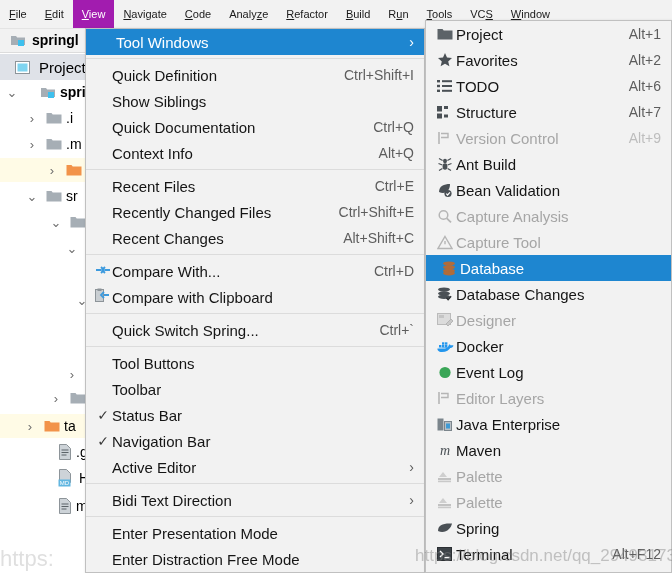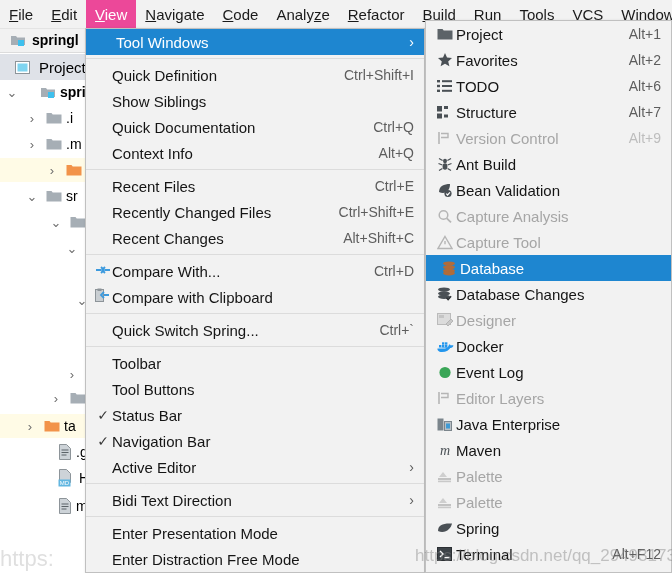--- a/index.html
+++ b/index.html
@@ -88,27 +88,27 @@
     background: #f2f2f2;
     display: flex;
     align-items: stretch;
     border-bottom: 1px solid #e4e4e4;
     z-index: 50;
   }
   .menubar-item {
     display: flex;
     align-items: center;
     padding: 0 9px;
-    font-size: 15px;
+    font-size: 11px;
     color: #1a1a1a;
     cursor: default;
     white-space: nowrap;
   }
   .menubar-item.active {
-    background: #ec4899;
+    background: #a21caf;
     color: #ffffff;
     justify-content: flex-end;
   }
   .mn { text-decoration: none; }
   .mn u { text-decoration: underline; }
 
   
   .popup {
     position: absolute;
     background: #f2f2f2;
@@ -480,25 +480,25 @@
   <div class="menu-row">
     <span class="check"></span>
     <span class="label">Quick Switch Spring...</span>
     <span class="shortcut">Ctrl+`</span>
   </div>
 
   <div class="separator"></div>
 
   <div class="menu-row">
     <span class="check"></span>
+    <span class="label">Tool Buttons</span>
+  </div>
+  <div class="menu-row">
+    <span class="check"></span>
     <span class="label">Toolbar</span>
-  </div>
-  <div class="menu-row">
-    <span class="check"></span>
-    <span class="label">Tool Buttons</span>
   </div>
   <div class="menu-row">
     <span class="check">✓</span>
     <span class="label">Status Bar</span>
   </div>
   <div class="menu-row">
     <span class="check">✓</span>
     <span class="label">Navigation Bar</span>
   </div>
   <div class="menu-row">

